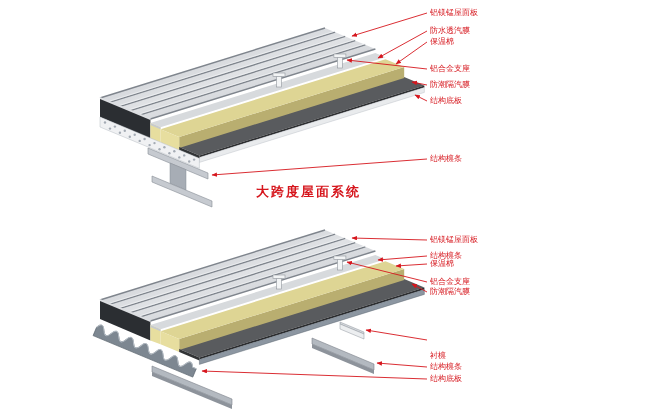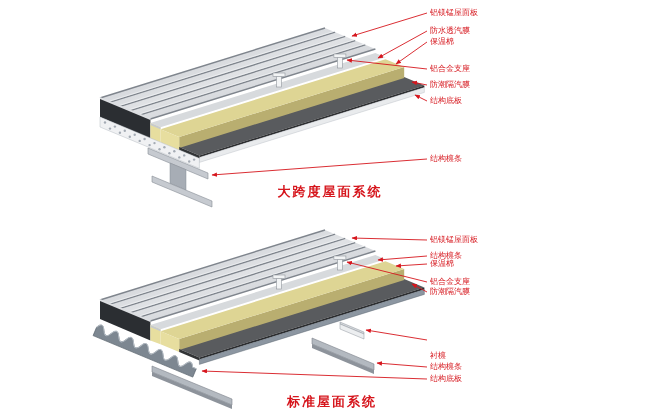--- a/index.html
+++ b/index.html
@@ -6,21 +6,21 @@
   .canvas{
     position:relative;width:650px;height:420px;background:#ffffff;
     font-family:"DejaVu Sans","Liberation Sans",sans-serif;overflow:hidden;
   }
   .illus{position:absolute;left:0;top:0;}
   .lbl{
     position:absolute;left:430px;font-size:8px;line-height:10px;
     color:#d6161d;white-space:nowrap;
   }
   .dtitle{
-    position:absolute;text-align:center;font-size:13px;font-weight:bold;
+    position:absolute;font-size:13px;font-weight:bold;
     color:#d6161d;letter-spacing:2px;white-space:nowrap;
   }
   .t1{left:256px;top:183px;width:148px;}
   .t2{left:262px;top:393px;width:140px;}
 </style>
 </head>
 <body>
 
 <div class="canvas">
 
@@ -204,15 +204,14 @@
   <div class="lbl" style="top:235px">铝镁锰屋面板</div>
   <div class="lbl" style="top:251px">结构檩条</div>
   <div class="lbl" style="top:259px">保温棉</div>
   <div class="lbl" style="top:277px">铝合金支座</div>
   <div class="lbl" style="top:287px">防潮隔汽膜</div>
   <div class="lbl" style="top:351px">衬檩</div>
   <div class="lbl" style="top:362px">结构檩条</div>
   <div class="lbl" style="top:374px">结构底板</div>
 
   <div class="dtitle t1">大跨度屋面系统</div>
-  <div class="dtitle t2">标准屋面系统</div>
 
 </div>
 
 </body></html>

